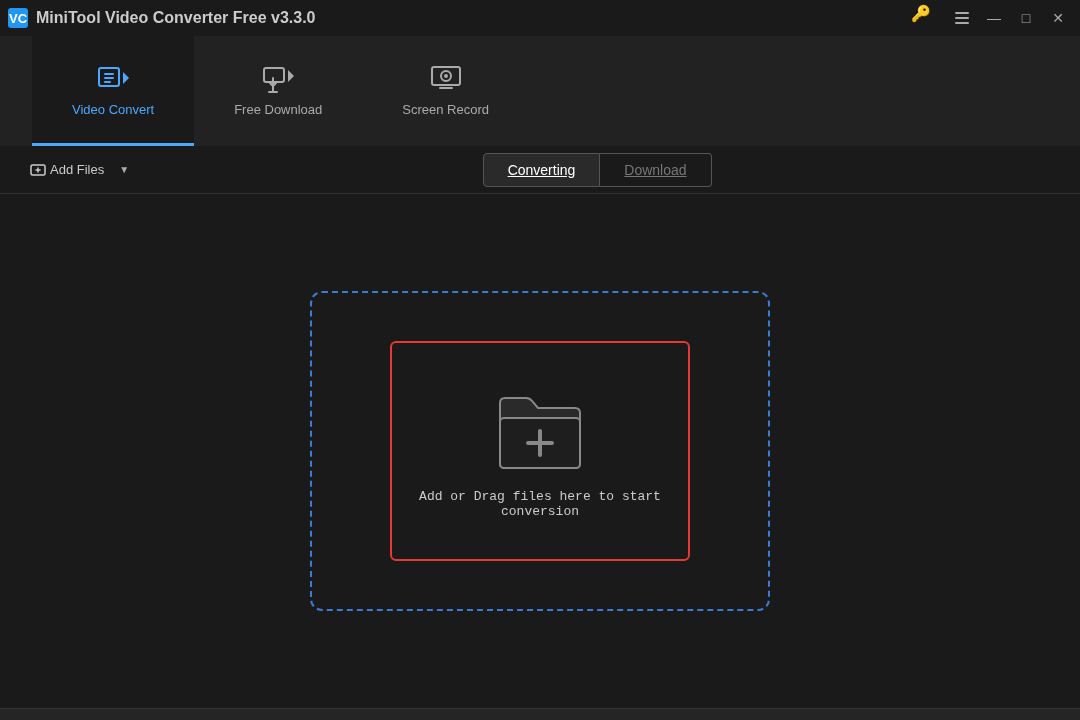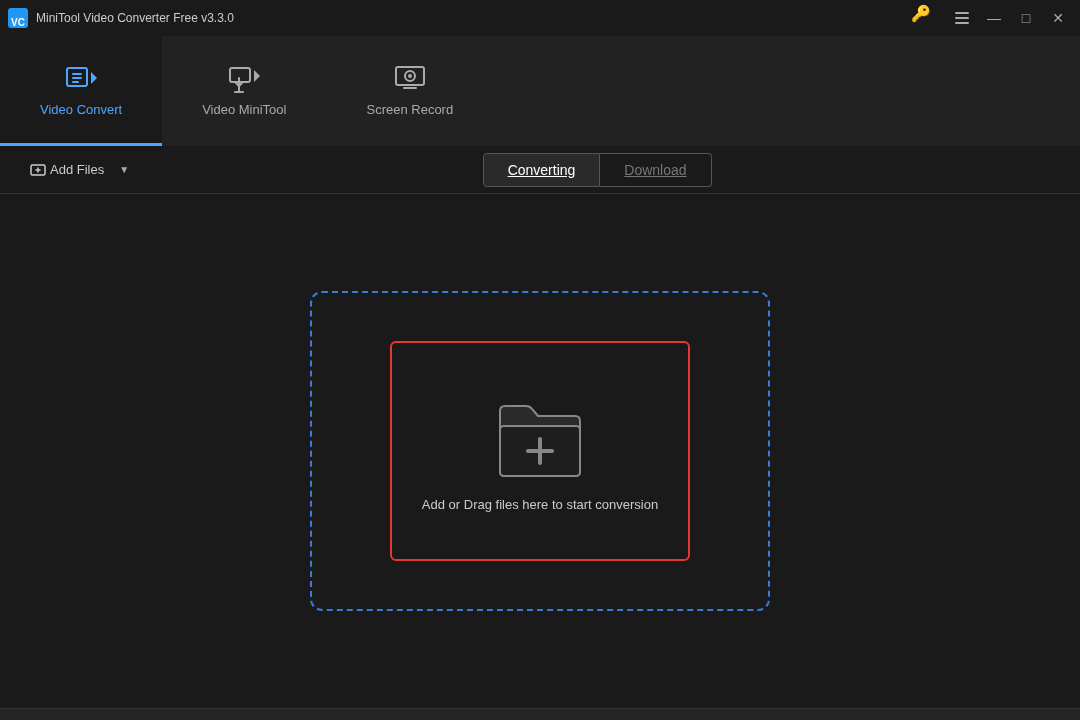--- a/index.html
+++ b/index.html
@@ -26,29 +26,30 @@
       display: flex;
       align-items: center;
       gap: 8px;
     }
     .app-logo {
       width: 20px;
       height: 20px;
       background: #2196f3;
       border-radius: 3px;
       display: flex;
-      align-items: flex-end;
-      justify-content: center;
-      font-size: 10px;
+      align-items: center;
+      justify-content: center;
+      font-size: 13px;
       font-weight: bold;
       color: #fff;
     }
     .title-bar-title {
-      font-size: 12px;
+      font-size: 16px;
       color: #ccc;
+      font-weight: bold;
     }
     .title-bar-controls {
       display: flex;
       gap: 4px;
     }
     .title-bar-btn {
       width: 28px;
       height: 28px;
       background: transparent;
       border: none;
@@ -79,20 +80,21 @@
       color: #aaa;
       font-size: 13px;
       border-bottom: 3px solid transparent;
       transition: all 0.2s;
       min-width: 150px;
     }
     .nav-tab:first-child {
       background: #1a1a1a;
       color: #4da6ff;
       border-bottom: 3px solid #4da6ff;
+      margin-left: 32px;
     }
     .nav-tab svg { width: 32px; height: 32px; }
 
     
     .content-area {
       height: calc(720px - 36px - 110px - 60px);
       background: #1a1a1a;
       display: flex;
       flex-direction: column;
     }
@@ -182,20 +184,21 @@
       padding: 20px;
     }
     .folder-icon-wrap {
       width: 100px;
       height: 90px;
     }
     .drop-zone-text {
       font-size: 13px;
       color: #ccc;
       text-align: center;
+      font-family: Liberation Mono, monospace;
     }
 
     
     .footer {
       height: 60px;
       background: #252525;
       display: flex;
       align-items: center;
       padding: 0 20px;
       gap: 16px;
@@ -250,21 +253,21 @@
 
   <div class="nav-tab">
     <svg viewBox="0 0 32 32" fill="none" xmlns="http://www.w3.org/2000/svg">
       <rect x="2" y="6" width="20" height="14" rx="2" stroke="#aaa" stroke-width="2"></rect>
       <polygon points="26,8 32,14 26,20" fill="#aaa"></polygon>
       <line x1="11" y1="24" x2="11" y2="30" stroke="#aaa" stroke-width="2" stroke-linecap="round"></line>
       <line x1="7" y1="30" x2="15" y2="30" stroke="#aaa" stroke-width="2" stroke-linecap="round"></line>
       <line x1="11" y1="16" x2="11" y2="24" stroke="#aaa" stroke-width="2" stroke-linecap="round"></line>
       <polyline points="8,21 11,24 14,21" stroke="#aaa" stroke-width="2" stroke-linecap="round" stroke-linejoin="round"></polyline>
     </svg>
-    <span>Video MiniTool</span>
+    <span>Free Download</span>
   </div>
 
   <div class="nav-tab">
     <svg viewBox="0 0 32 32" fill="none" xmlns="http://www.w3.org/2000/svg">
       <rect x="2" y="5" width="28" height="18" rx="2" stroke="#aaa" stroke-width="2"></rect>
       <circle cx="16" cy="14" r="5" stroke="#aaa" stroke-width="2"></circle>
       <circle cx="16" cy="14" r="2" fill="#aaa"></circle>
       <line x1="10" y1="26" x2="22" y2="26" stroke="#aaa" stroke-width="2" stroke-linecap="round"></line>
     </svg>
     <span>Screen Record</span>

